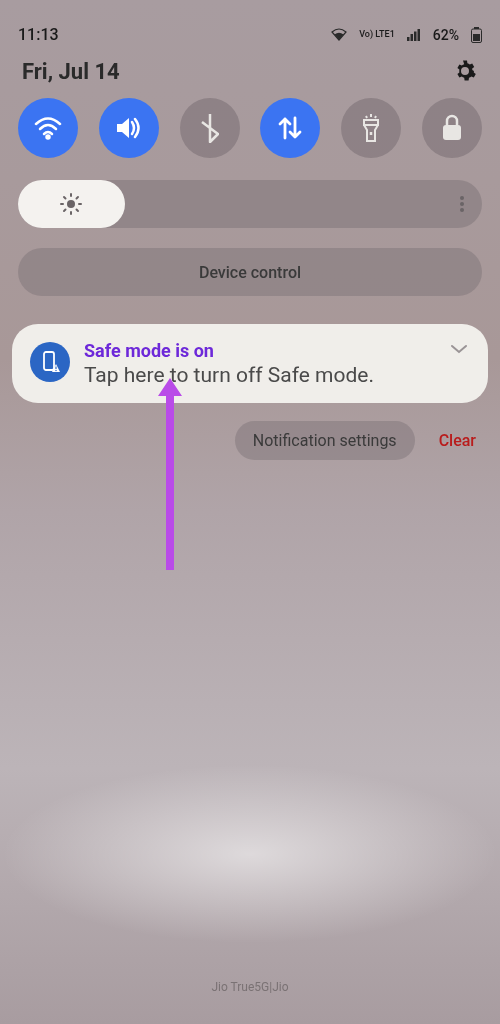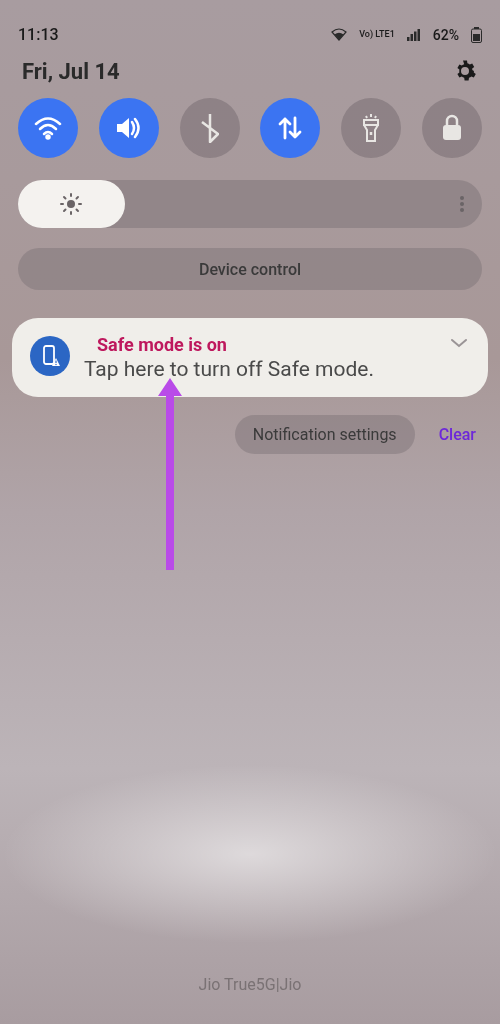--- a/index.html
+++ b/index.html
@@ -84,21 +84,21 @@
       gap:2px;
     }
     .brightness-menu span{width:4px;height:4px;border-radius:50%;background:#6a6466;}
     .pill-row {
       display: flex;
       gap: 14px;
       padding: 20px 18px 0;
     }
     .pill {
       flex: 1;
-      height: 42px;
+      height: 48px;
       background: rgba(120,110,115,0.42);
       border-radius: 28px;
       display: flex;
       align-items: center;
       justify-content: center;
       font-size: 16px;
       font-weight: 500;
       color: #3a3a3a;
     }
     .notification-card {
@@ -119,22 +119,21 @@
       display: flex;
       align-items: center;
       justify-content: center;
       flex-shrink: 0;
       margin-top: 2px;
     }
     .notif-body { flex: 1; }
     .notif-title {
       font-size: 18px;
       font-weight: 700;
-      color: #be185d;
-      margin-left: 13px;
+      color: #6d28d9;
     }
     .notif-sub {
       font-size: 21px;
       color: #4a4a4a;
       margin-top: 2px;
     }
     .notif-chevron {
       position: absolute;
       right: 20px;
       top: 16px;
@@ -151,40 +150,40 @@
       background: rgba(120,110,115,0.42);
       border-radius: 22px;
       padding: 10px 18px;
       font-size: 16px;
       font-weight: 400;
       color: #3a3a3a;
     }
     .footer-text {
       font-size: 16px;
       font-weight: 500;
-      color: #6d28d9;
+      color: #b91c1c;
     }
     .arrow {
       position: absolute;
       left: 140px;
       top: 360px;
       pointer-events: none;
     }
     .bottom-glow {
       position: absolute;
       left: 0; right: 0; bottom: 80px;
       height: 180px;
       background: radial-gradient(ellipse at center, rgba(255,255,255,0.55) 0%, rgba(255,255,255,0.0) 70%);
     }
     .carrier {
       position: absolute;
       bottom: 30px;
       left: 0; right: 0;
       text-align: center;
-      font-size: 16px;
+      font-size: 12px;
       color: #7a7274;
     }
   </style>
 </head>
 <body>
 
 <div class="status-bar">
   <span>11:13</span>
   <div class="status-right">
     <svg width="16" height="14" viewBox="0 0 16 14">

